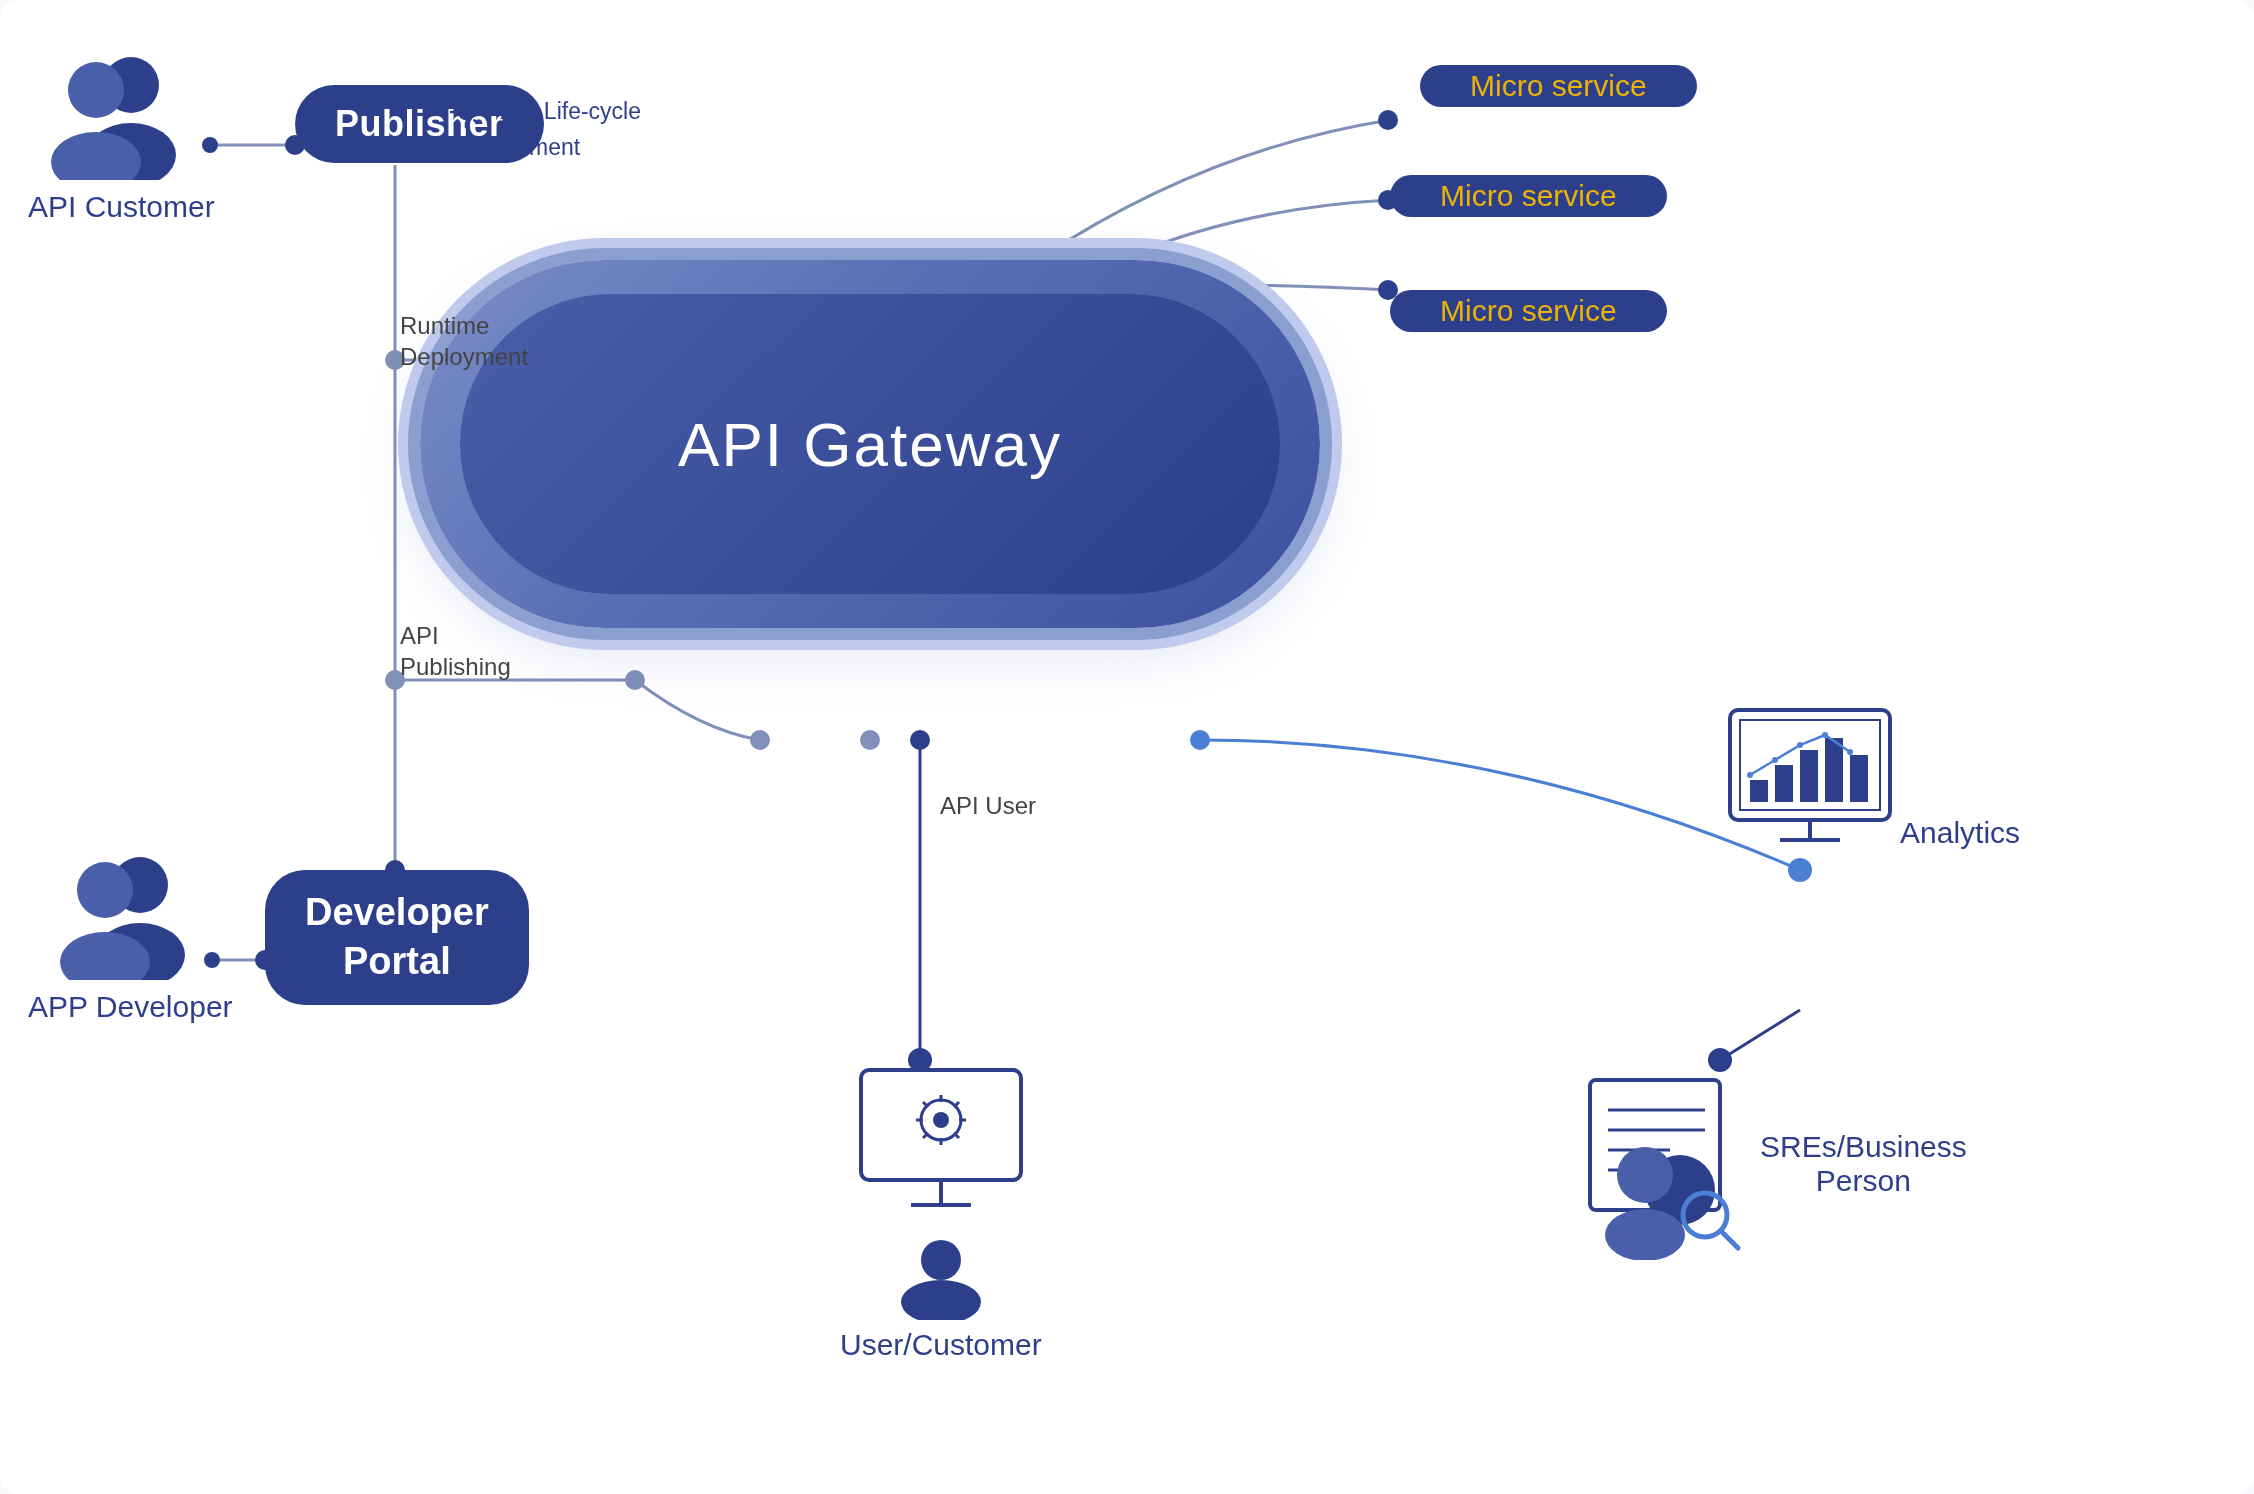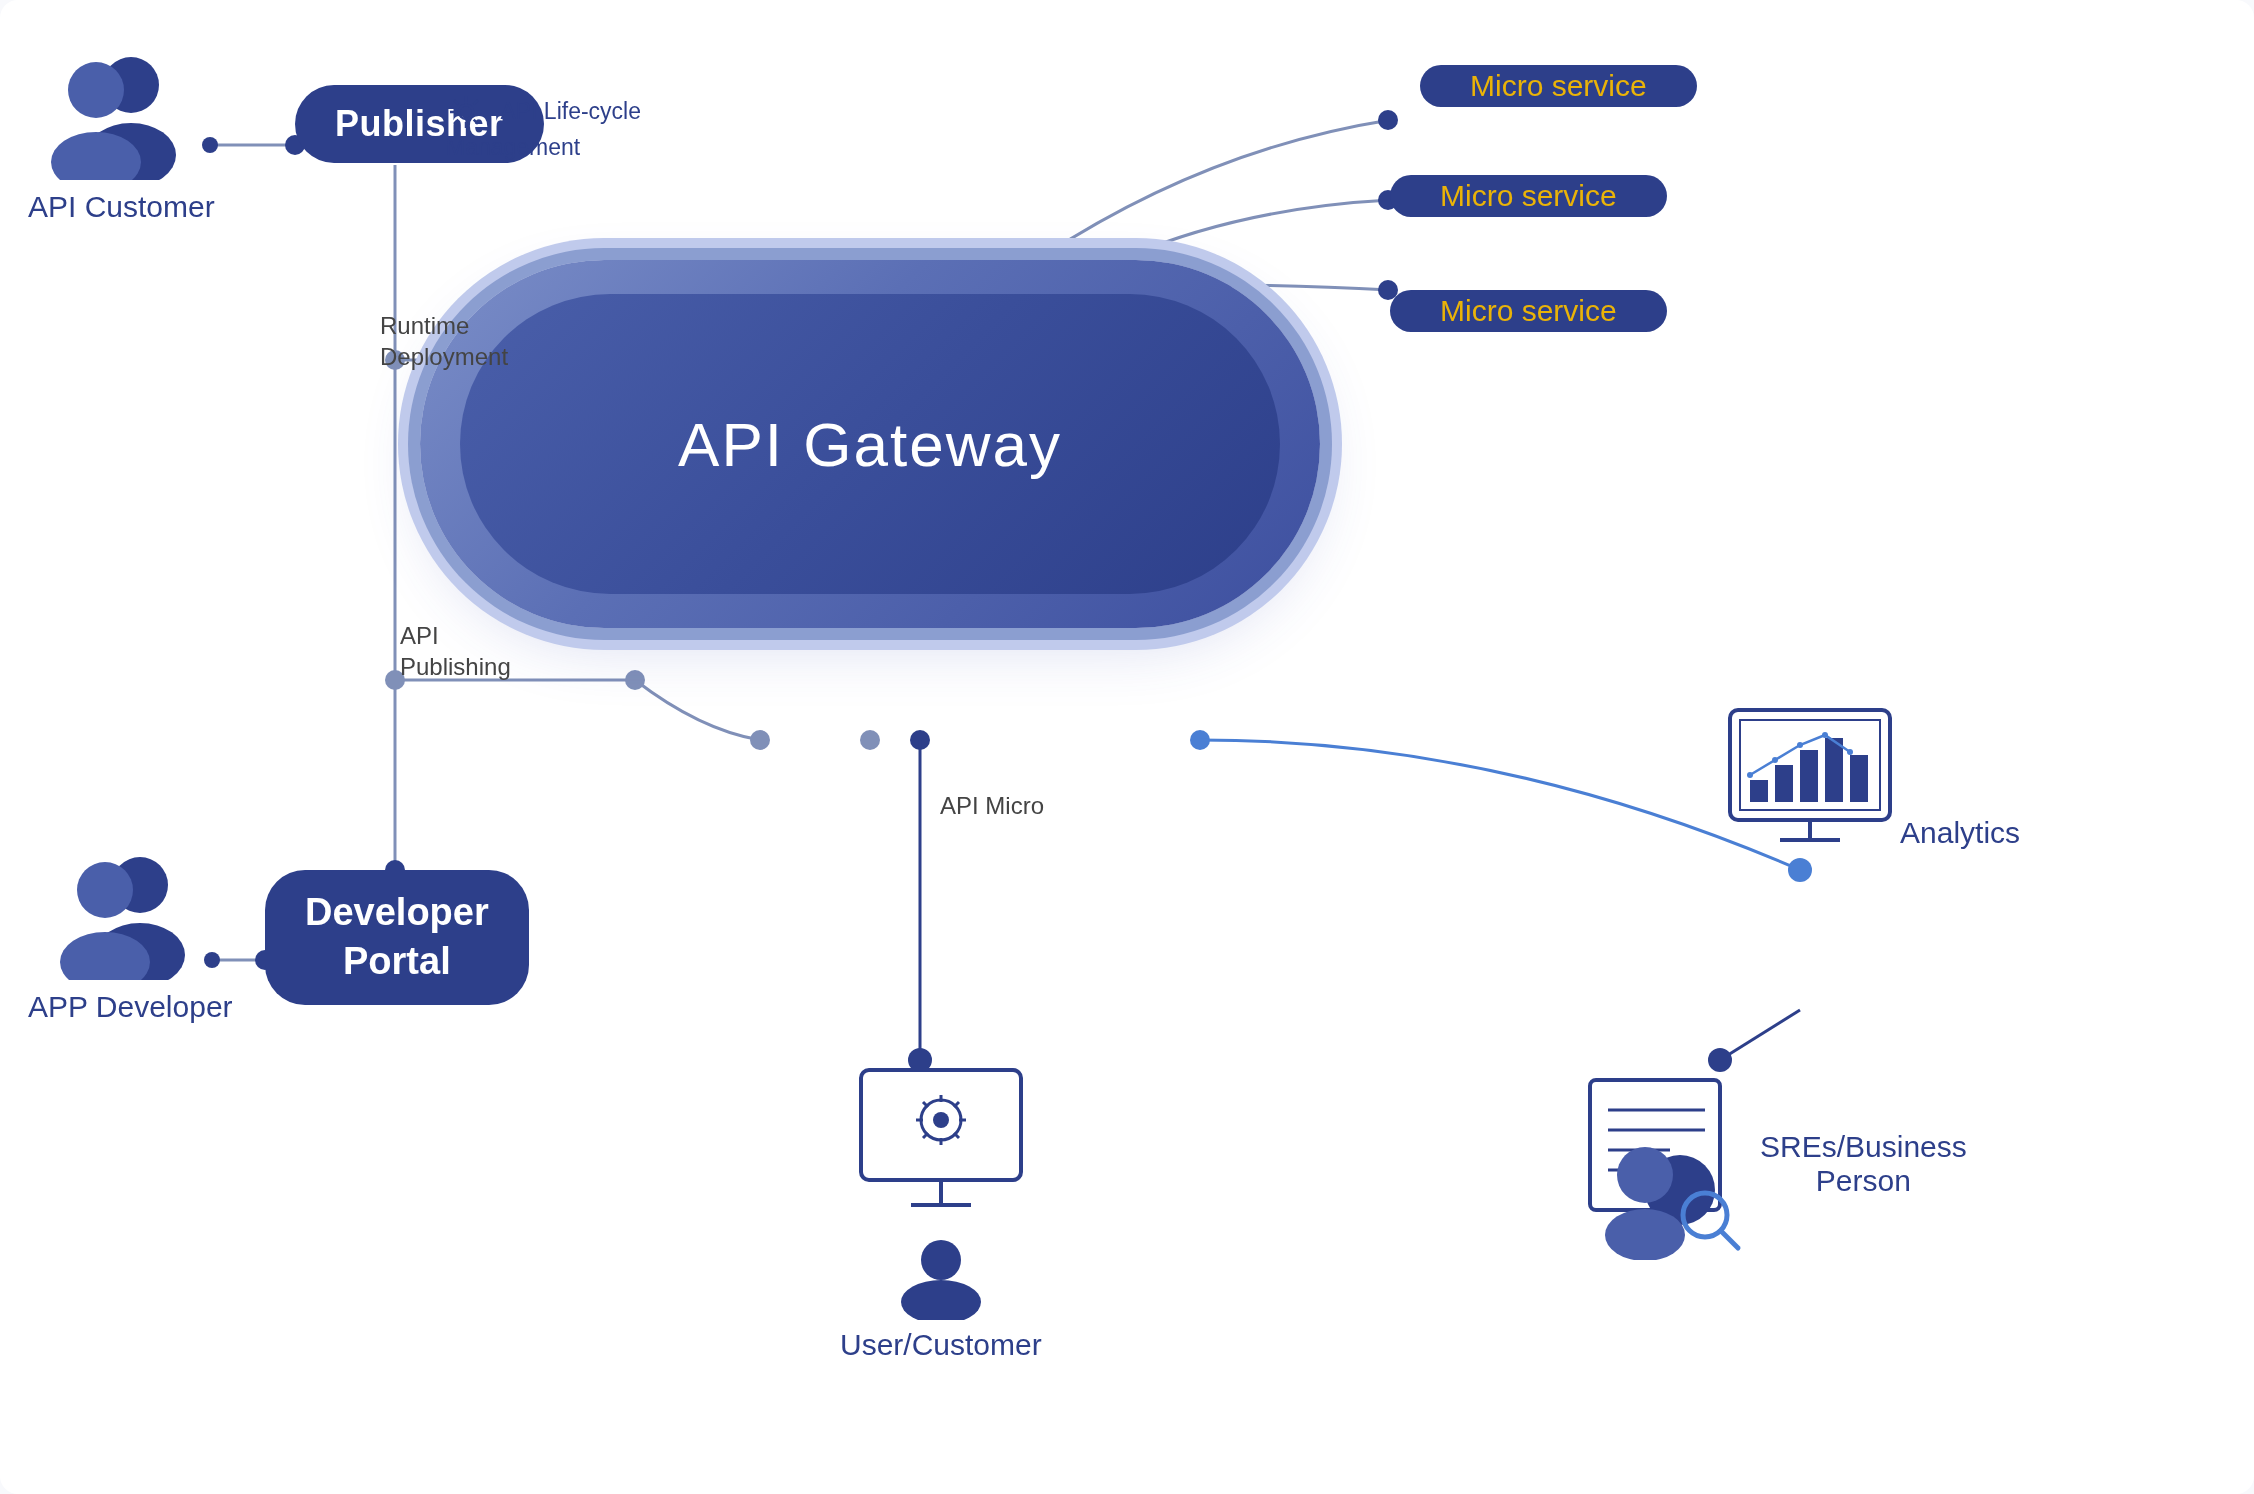--- a/index.html
+++ b/index.html
@@ -316,30 +316,30 @@
   <div class="micro-service-box micro-service-1">
     <span>Micro service</span>
   </div>
   <div class="micro-service-box micro-service-2">
     <span>Micro service</span>
   </div>
   <div class="micro-service-box micro-service-3">
     <span>Micro service</span>
   </div>
 
-  <div class="diagram-label" style="left:380px; top:310px;">
+  <div class="diagram-label" style="left:400px; top:310px;">
     <span>Runtime<br>Deployment</span>
   </div>
 
   <div class="diagram-label" style="left:400px; top:620px;">
     <span>API<br>Publishing</span>
   </div>
 
   <div class="diagram-label" style="left:940px; top:790px;">
-    <span>API Micro</span>
+    <span>API User</span>
   </div>
 
   <div class="analytics-area">
     <svg class="analytics-icon-svg" viewBox="0 0 180 150">
 
       <rect x="10" y="10" width="160" height="110" rx="8" ry="8" fill="none" stroke="#2d3f8a" stroke-width="4"></rect>
       <rect x="20" y="20" width="140" height="90" fill="none" stroke="#2d3f8a" stroke-width="2"></rect>
 
       <line x1="90" y1="120" x2="90" y2="140" stroke="#2d3f8a" stroke-width="4"></line>
       <line x1="60" y1="140" x2="120" y2="140" stroke="#2d3f8a" stroke-width="4"></line>

